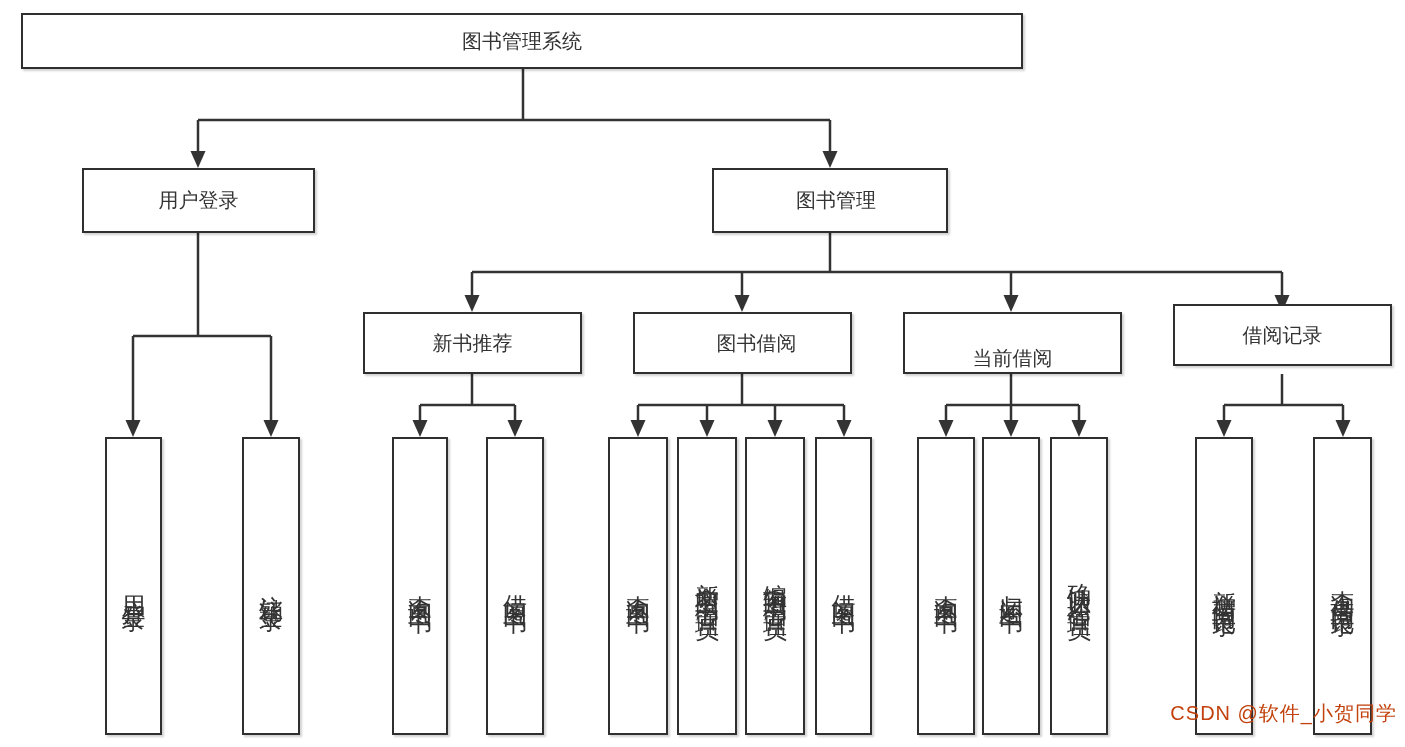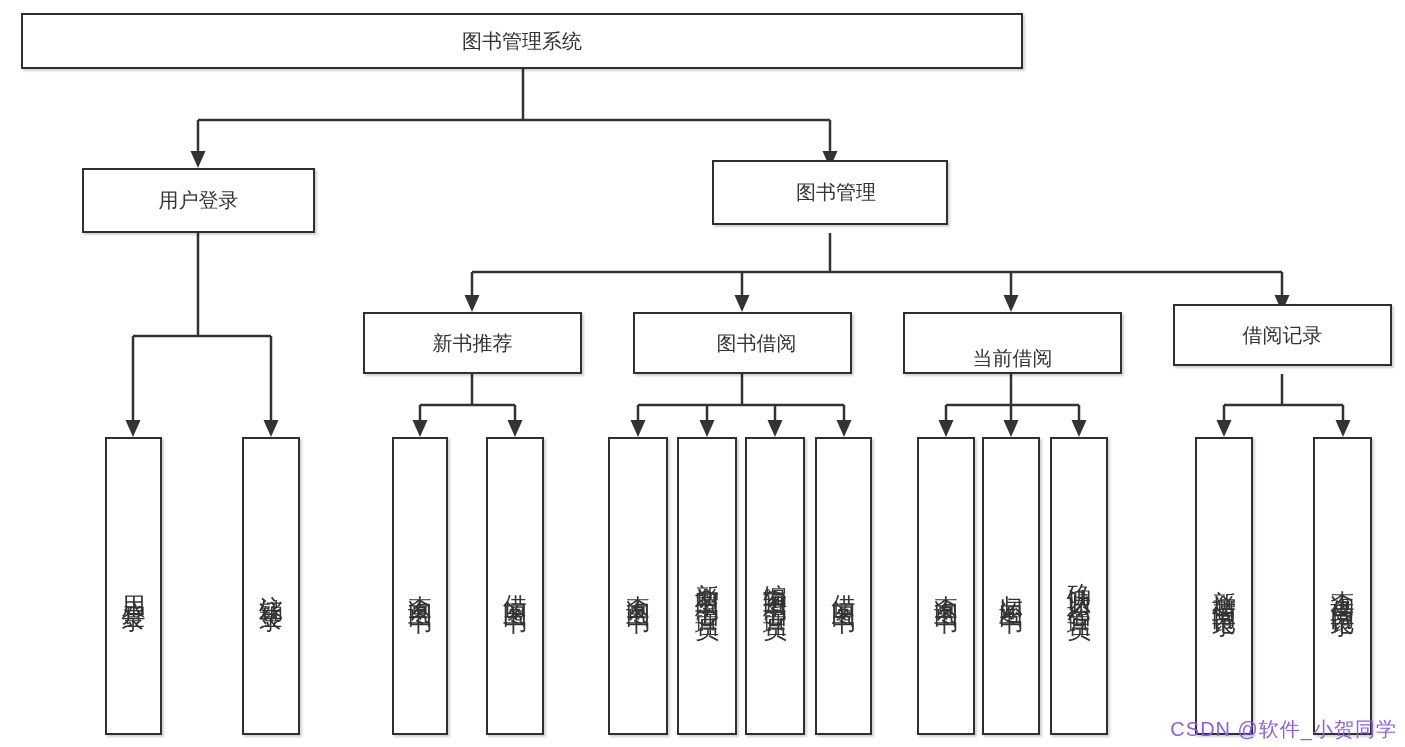--- a/index.html
+++ b/index.html
@@ -21,22 +21,22 @@
     display:flex; align-items:center; justify-content:center;
     font-size:24px; color:#333333;
     box-shadow:2px 2px 2px rgba(0,0,0,0.18);
     top:437px; height:298px;
   }
   .vbox span {
     display:block; writing-mode:vertical-rl; text-orientation:mixed;
     letter-spacing:5px; line-height:1;
   }
   #watermark {
-    position:absolute; right:8px; bottom:4px;
-    font-size:20px; color:#8b5cf6; letter-spacing:1px;margin-top:32px;
+    position:absolute; right:8px; bottom:20px;
+    font-size:20px; color:#c2410c; letter-spacing:1px;margin-top:32px;
   }
 </style>
 </head>
 <body>
 
 <div id="canvas">
 
   <svg id="connectors" viewBox="0 0 1405 747" xmlns="http://www.w3.org/2000/svg">
       <line x1="523" y1="69" x2="523" y2="120" stroke="#333333" stroke-width="2.5"></line>
       <line x1="198" y1="120" x2="830" y2="120" stroke="#333333" stroke-width="2.5"></line>
@@ -92,21 +92,21 @@
       <polygon points="1335.5,420 1350.5,420 1343,437" fill="#333333"></polygon>
     </svg>
 
   <div class="hbox" style="left:21px; top:13px; width:1002px; height:56px;">
     <span>图书管理系统</span>
   </div>
 
   <div class="hbox" style="left:82px; top:168px; width:233px; height:65px;">
     <span>用户登录</span>
   </div>
-  <div class="hbox" style="left:712px; top:160px; width:236px; height:65px;padding-left:12px;">
+  <div class="hbox" style="left:712px; top:168px; width:236px; height:65px;padding-left:12px;">
     <span>图书管理</span>
   </div>
 
   <div class="hbox" style="left:363px; top:312px; width:219px; height:62px;">
     <span>新书推荐</span>
   </div>
   <div class="hbox" style="left:633px; top:312px; width:219px; height:62px;padding-left:28px;">
     <span>图书借阅</span>
   </div>
   <div class="hbox" style="left:903px; top:312px; width:219px; height:62px;align-items:flex-end;">

